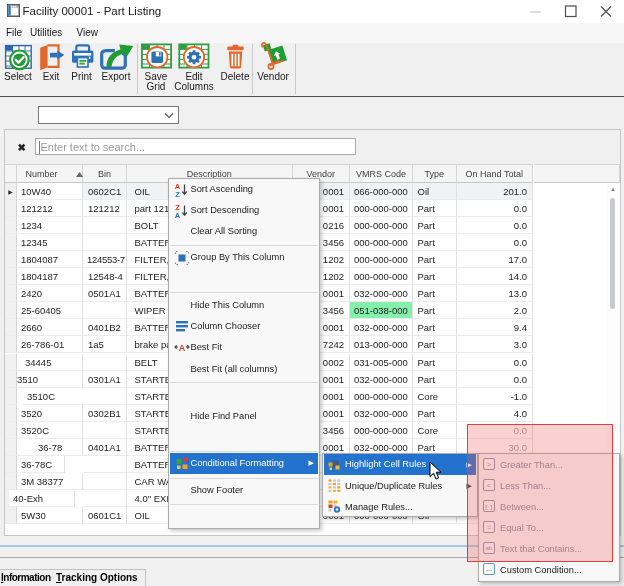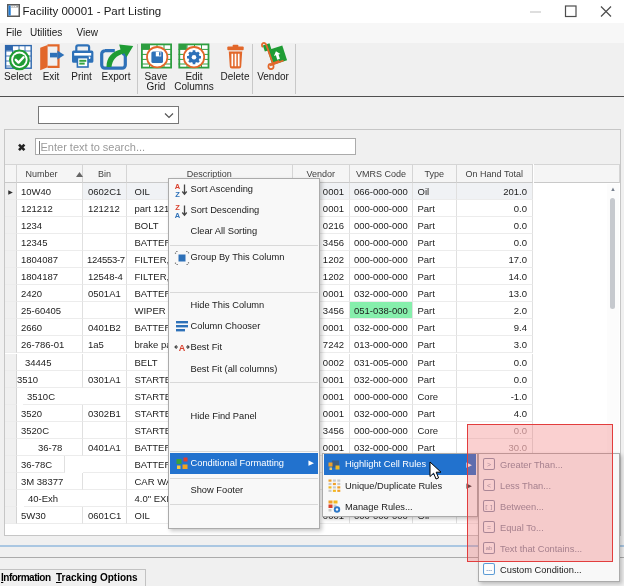--- a/index.html
+++ b/index.html
@@ -613,21 +613,21 @@
     <div class="c" style="left:413px;width:43.5px;background:#fff">
       <span style="padding-left:4.5px">Part</span>
     </div>
     <div class="c r" style="left:456.5px;width:76.5px;background:#fff;color:#1c1c1c">
       <span style="padding-right:5px">5.0</span>
     </div>
     <div class="c" style="left:533.5px;width:86px;background:#fff;border-bottom:none;border-right:none"></div>
   </div>
 <div class="row" style="top:489.90px">
     <div class="ind"></div>
-    <div class="c" style="left:24px;width:66px;background:#fff">
+    <div class="c" style="left:9px;width:66px;background:#fff">
       <span style="padding-left:4px">40-Exh</span>
     </div>
     <div class="c" style="left:83px;width:44px;background:#fff">
       <span style="padding-left:5px"></span>
     </div>
     <div class="c" style="left:127px;width:165.5px;background:#fff">
       <span style="padding-left:7.5px">4.0" EXHAUST</span>
     </div>
     <div class="c r" style="left:292.5px;width:57.5px;background:#fff">
       <span style="padding-right:5px">0001</span>

